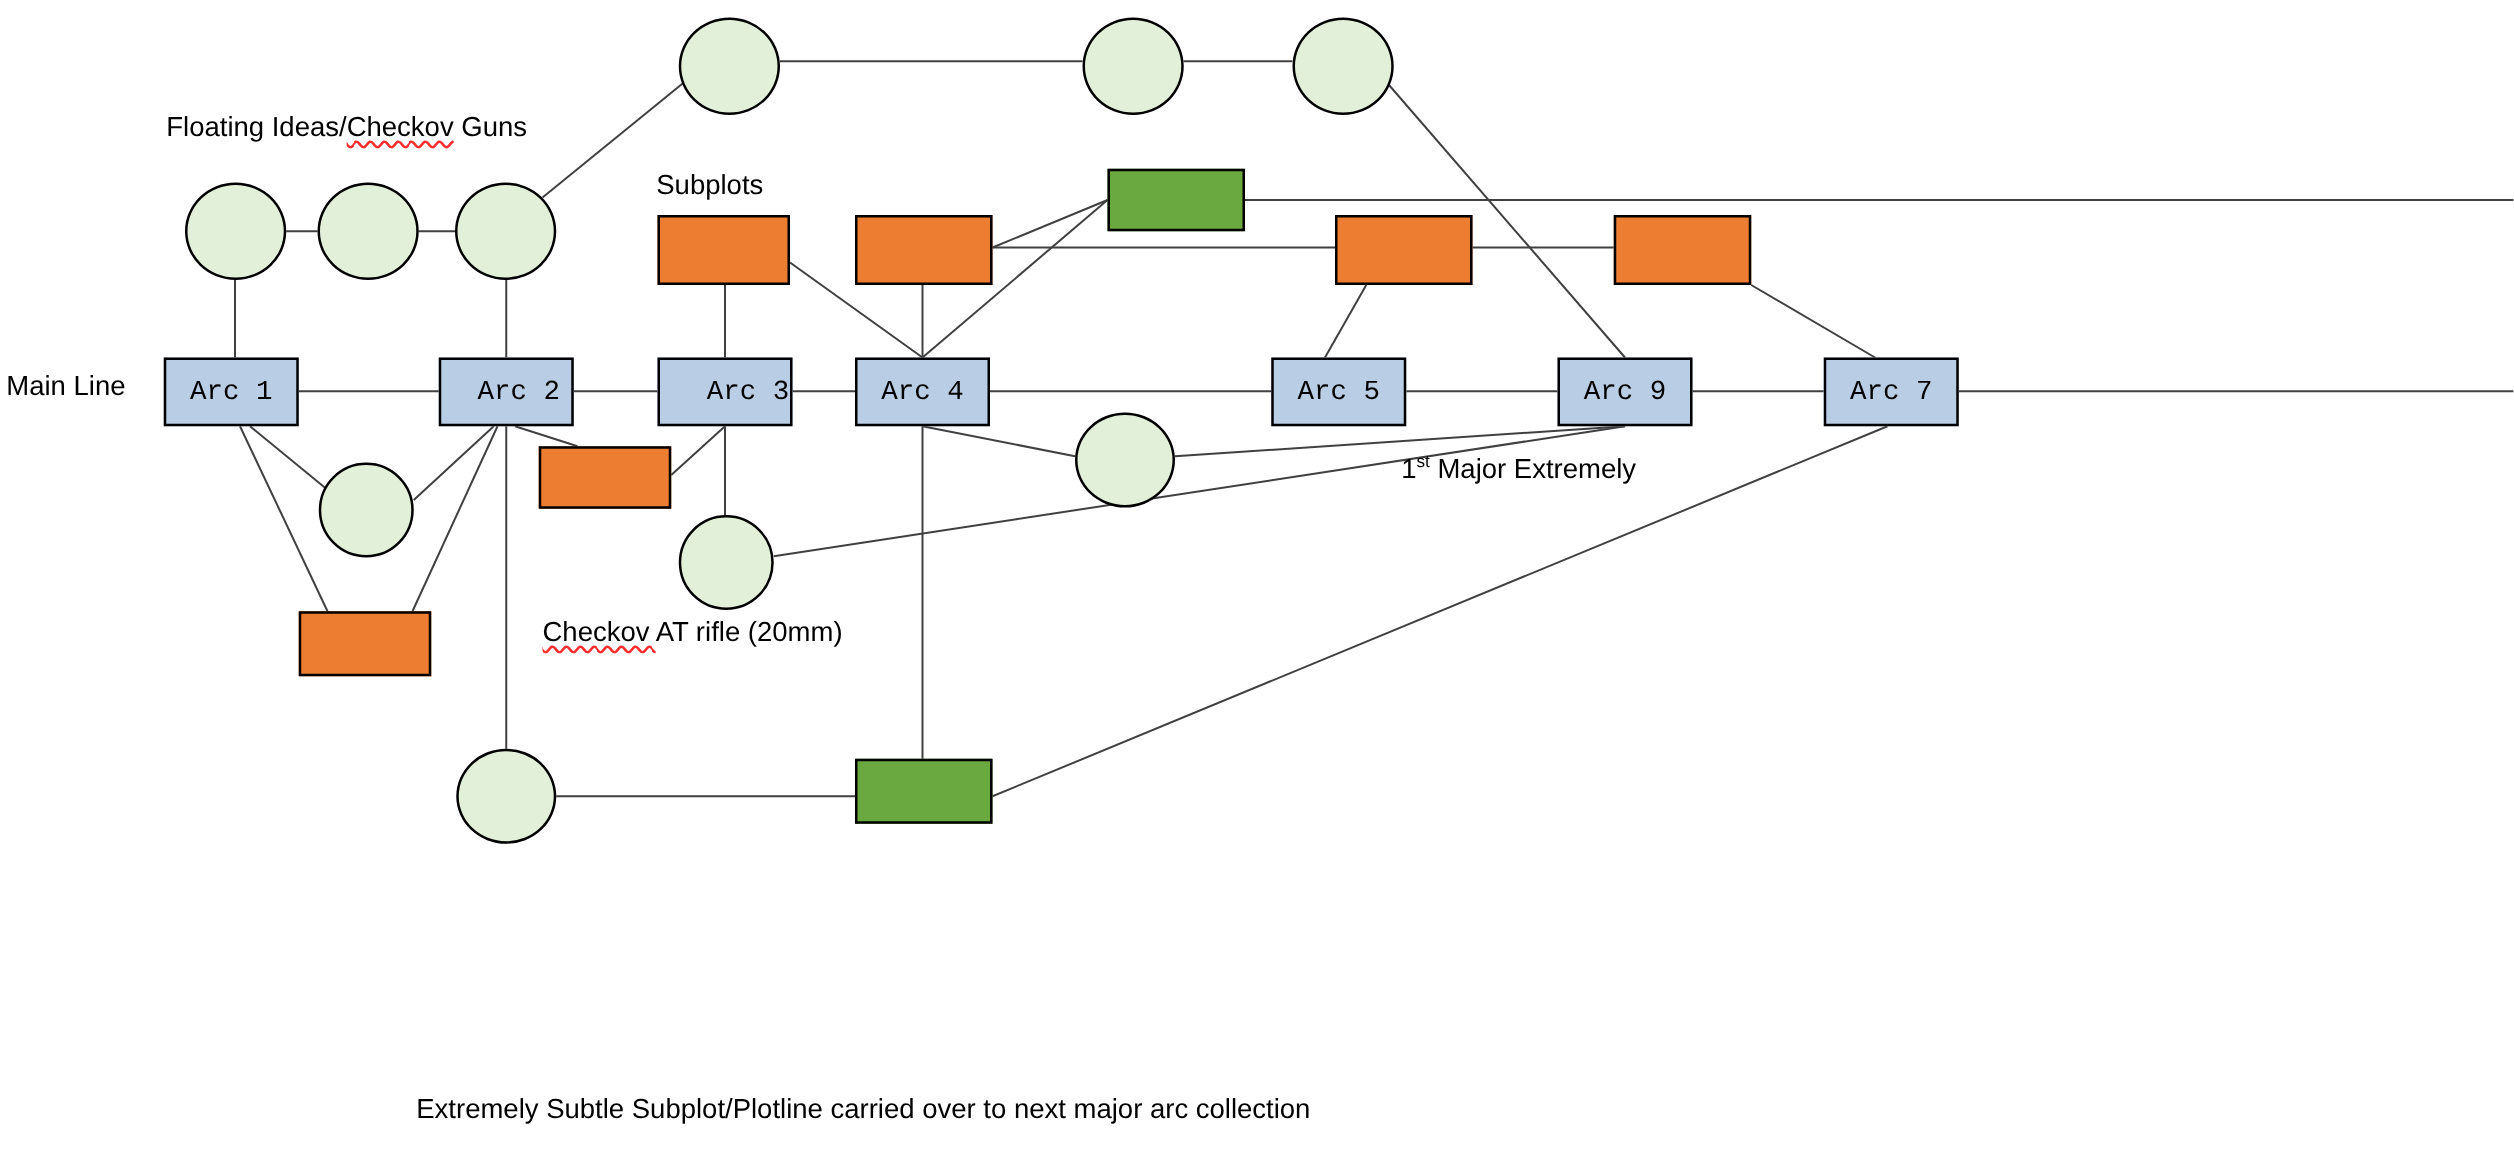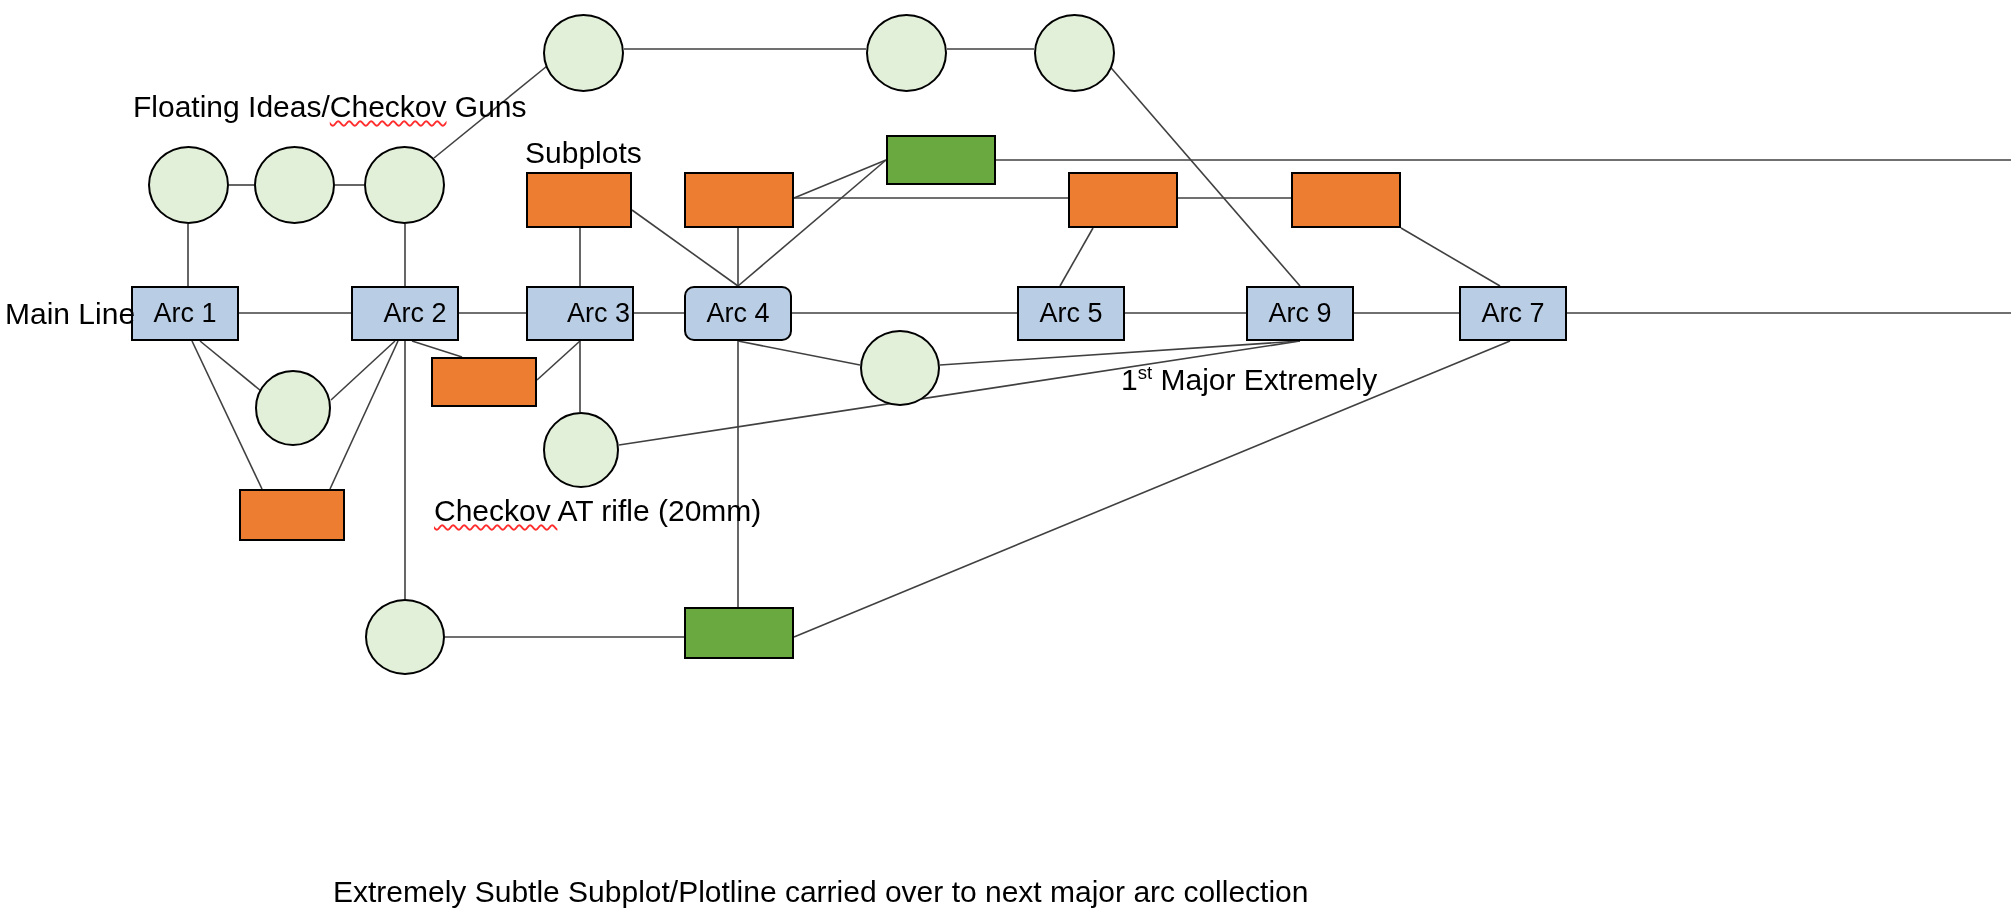--- a/index.html
+++ b/index.html
@@ -21,22 +21,22 @@
     width: 2011px;
     height: 922px;
   }
   .node {
     position: absolute;
     box-sizing: border-box;
     display: flex;
     align-items: center;
     justify-content: center;
     color: #000000;
-    font-size: 27px;
-    font-family: Liberation Sans, sans-serif;
+    font-size: 22px;
+    font-family: Liberation Mono, monospace;
     line-height: 1;
   }
   .node.arc {
     background: #b9cde5;
     border: 2px solid #000000;
   }
   .node.orange {
     background: #ed7d31;
     border: 2px solid #000000;
   }
@@ -46,21 +46,21 @@
   }
   .node.ellipse {
     background: #e2efd9;
     border: 2.5px solid #000000;
     border-radius: 50%;
   }
   .label {
     position: absolute;
     color: #000000;
     font-family: "Liberation Sans", sans-serif;
-    font-size: 30px;
+    font-size: 22px;
     white-space: nowrap;
     line-height: 1.1;
   }
   .label sup {
     font-size: 0.62em;
     vertical-align: super;
     line-height: 0;
   }
   .spell {
     text-decoration: underline;
@@ -118,21 +118,21 @@
   <div id="nodes-layer">
       <div class="node arc" style="left: 131px; top: 286px; width: 108px; height: 55px;">
         <span>Arc 1</span>
       </div>
       <div class="node arc" style="left: 351px; top: 286px; width: 108px; height: 55px; padding-left: 20px;">
         <span>Arc 2</span>
       </div>
       <div class="node arc" style="left: 526px; top: 286px; width: 108px; height: 55px; padding-left: 37px;">
         <span>Arc 3</span>
       </div>
-      <div class="node arc" style="left: 684px; top: 286px; width: 108px; height: 55px; border-radius: 10px;">
+      <div class="node arc" style="left: 684px; top: 286px; width: 108px; height: 55px;">
         <span>Arc 4</span>
       </div>
       <div class="node arc" style="left: 1017px; top: 286px; width: 108px; height: 55px; align-items: center;">
         <span>Arc 5</span>
       </div>
       <div class="node arc" style="left: 1246px; top: 286px; width: 108px; height: 55px;">
         <span>Arc 9</span>
       </div>
       <div class="node arc" style="left: 1459px; top: 286px; width: 108px; height: 55px;">
         <span>Arc 7</span>

